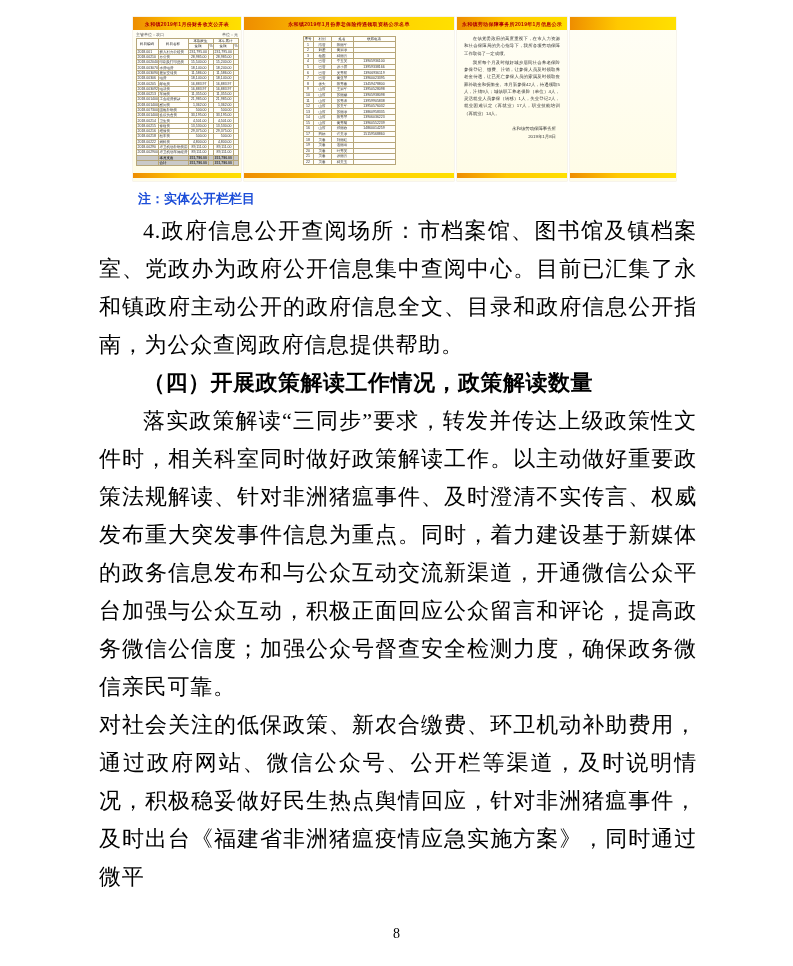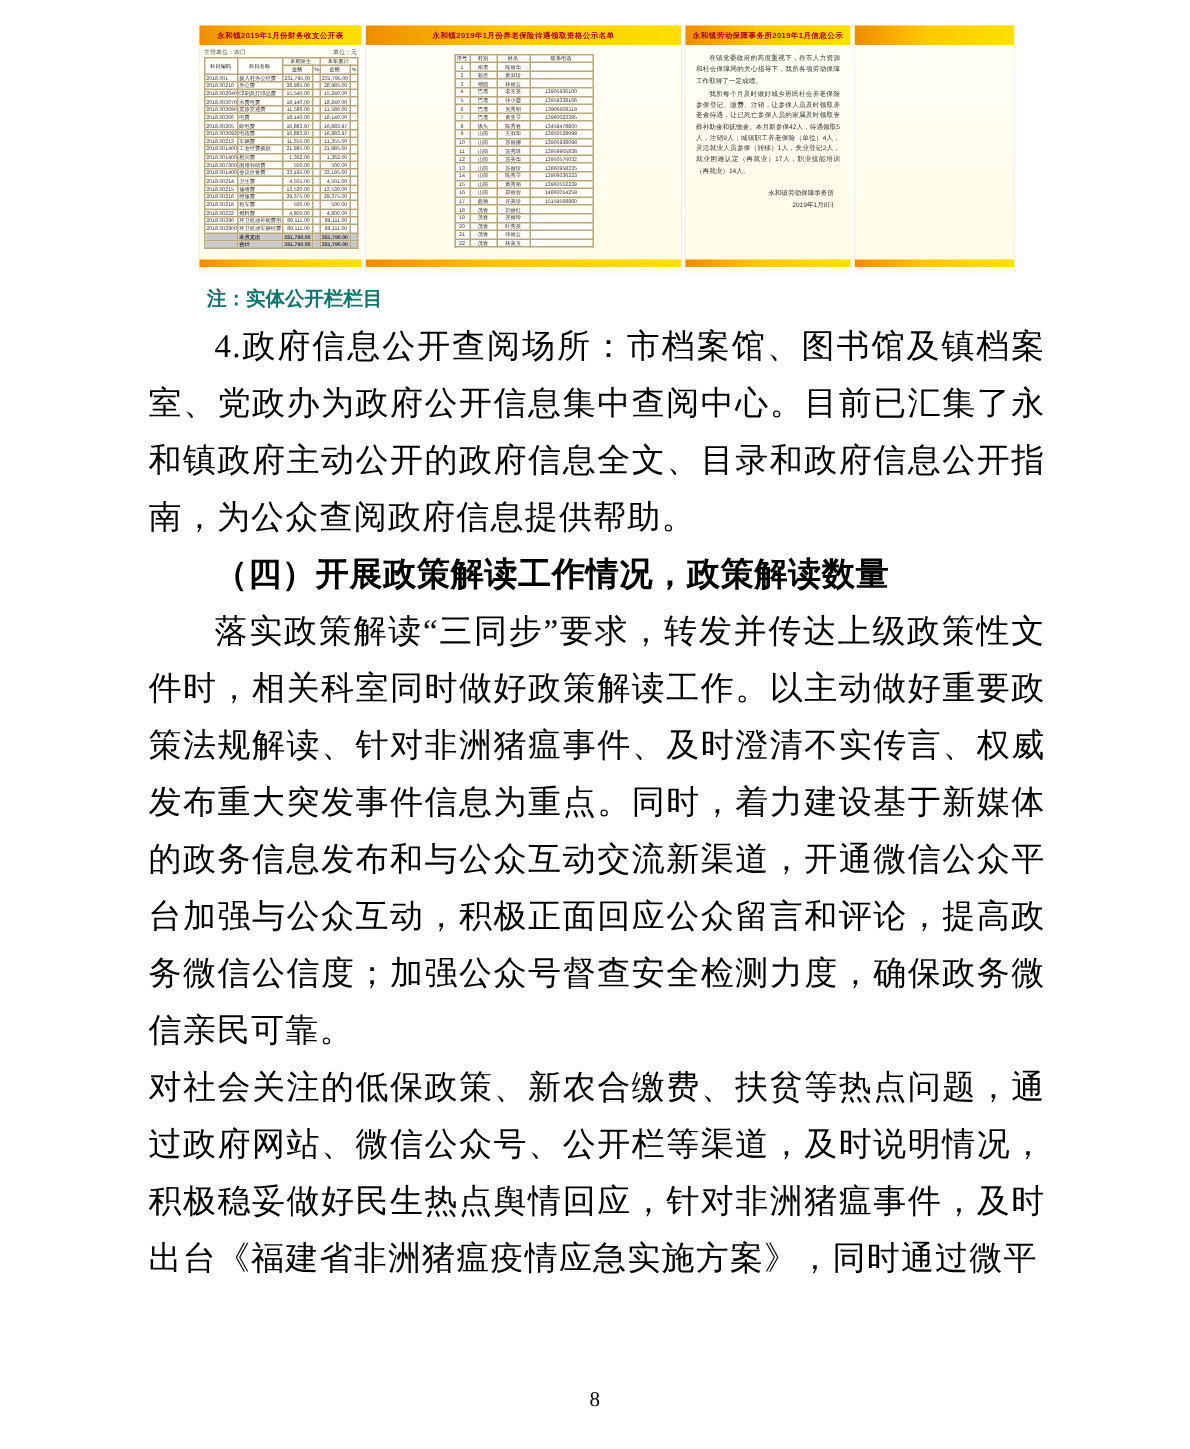--- a/index.html
+++ b/index.html
@@ -30,21 +30,21 @@
   .p2 .tiny td{text-align:center;height:4.6px;}
   .tiny tbody.totals td{background:#c9c9c9;font-weight:bold;}
   .report-body{padding:5px 7px 0;font-size:4.4px;line-height:1.65;color:#333;
         font-family:"Liberation Sans",sans-serif;text-align:justify;}
   .report-body p{margin:0 0 2px;text-indent:2em;}
   .sig{margin-top:8px;text-align:right;padding-right:4px;}
   .sig div{margin:1px 0;}
 
   
   .note{position:absolute;left:138px;top:190px;font-family:"Liberation Sans",sans-serif;
-        font-weight:bold;font-size:13px;color:#0f766e;}
+        font-weight:bold;font-size:13px;color:#1d4ed8;}
   .content{position:absolute;left:99px;top:212px;width:598px;}
   .content p{margin:0;font-size:22px;line-height:38px;text-align:justify;letter-spacing:.8px;}
   .content p.indent{text-indent:2em;font-family:Liberation Serif, serif;}
   .content h3{margin:0;font-family:Liberation Sans, sans-serif;font-size:22px;line-height:38px;
         font-weight:bold;text-indent:2em;letter-spacing:.5px;}
   .page-num{position:absolute;left:0;right:0;bottom:24px;text-align:center;font-size:14px;color:#000;}
 </style>
 </head>
 <body>
 
@@ -438,17 +438,17 @@
       <div class="panel-ft"></div>
     </div>
   </div>
 
   <div class="note">注：实体公开栏栏目</div>
 
   <div class="content">
     <p class="indent">4.政府信息公开查阅场所：市档案馆、图书馆及镇档案室、党政办为政府公开信息集中查阅中心。目前已汇集了永和镇政府主动公开的政府信息全文、目录和政府信息公开指南，为公众查阅政府信息提供帮助。</p>
     <h3>（四）开展政策解读工作情况，政策解读数量</h3>
     <p class="indent">落实政策解读“三同步”要求，转发并传达上级政策性文件时，相关科室同时做好政策解读工作。以主动做好重要政策法规解读、针对非洲猪瘟事件、及时澄清不实传言、权威发布重大突发事件信息为重点。同时，着力建设基于新媒体的政务信息发布和与公众互动交流新渠道，开通微信公众平台加强与公众互动，积极正面回应公众留言和评论，提高政务微信公信度；加强公众号督查安全检测力度，确保政务微信亲民可靠。</p>
-    <p>对社会关注的低保政策、新农合缴费、扶贫等热点问题，通过政府网站、微信公众号、公开栏等渠道，及时说明情况，积极稳妥做好民生热点舆情回应，针对非洲猪瘟事件，及时出台《福建省非洲猪瘟疫情应急实施方案》，同时通过微平</p>
+    <p>对社会关注的低保政策、新农合缴费、环卫机动补助费用，通过政府网站、微信公众号、公开栏等渠道，及时说明情况，积极稳妥做好民生热点舆情回应，针对非洲猪瘟事件，及时出台《福建省非洲猪瘟疫情应急实施方案》，同时通过微平</p>
   </div>
 
   <div class="page-num">8</div>
 </div>
 
 </body></html>

